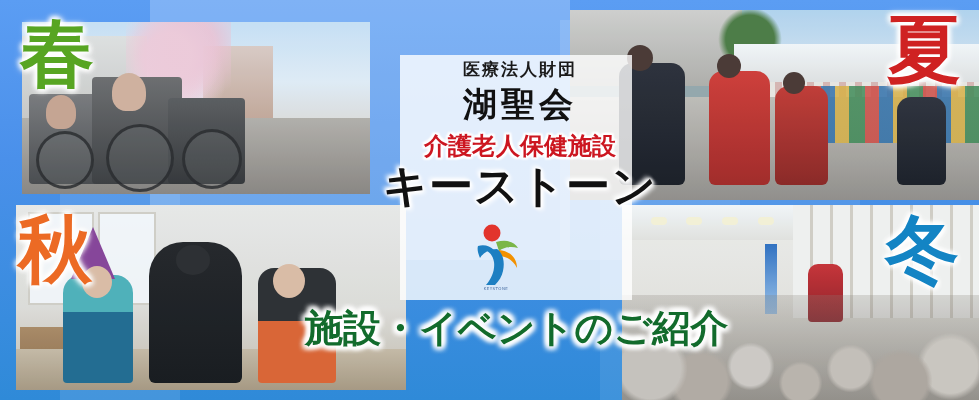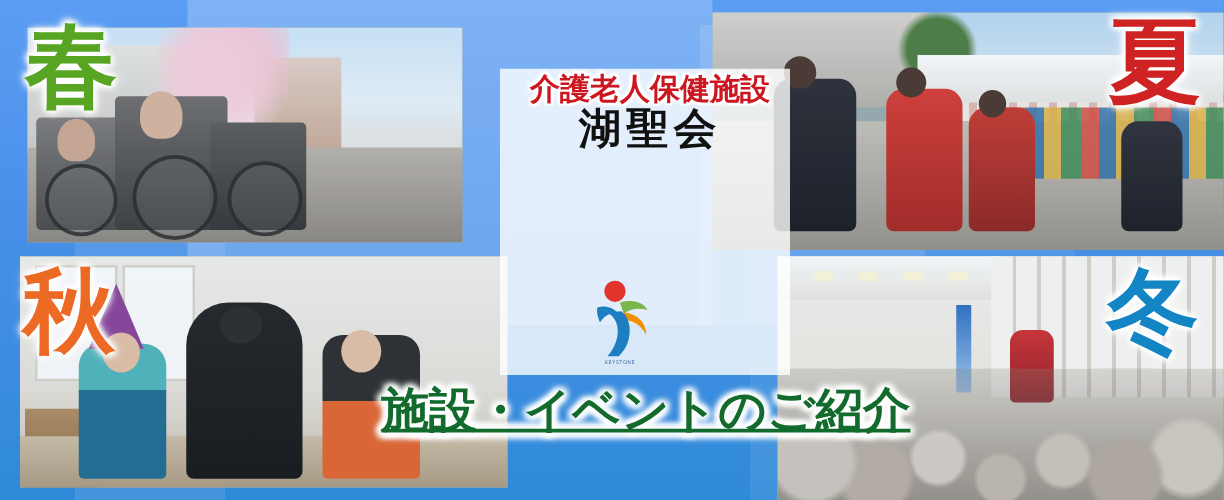--- a/index.html
+++ b/index.html
@@ -204,21 +204,20 @@
 
   
   #headline{
     position:absolute;left:305px;top:303px;
     font-size:38px;font-weight:700;color:#126b2c;letter-spacing:0px;
     white-space:nowrap;
     text-shadow:
       3px 0 4px #fff,-3px 0 4px #fff,0 3px 4px #fff,0 -3px 4px #fff,
       3px 3px 5px #fff,-3px -3px 5px #fff,3px -3px 5px #fff,-3px 3px 5px #fff,
       0 0 9px rgba(255,255,255,.95);
-    text-decoration: underline;
   }
 
   
   #cta-button{
     position:absolute;left:716px;top:290px;width:246px;height:96px;
     background:#fff;border:3px solid #1b7a2e;border-radius:8px;
     display:flex;align-items:center;justify-content:flex-start;
     box-sizing:border-box;padding-left:18px;cursor:pointer;
   }
   #cta-arrow-icon{
@@ -318,22 +317,24 @@
   </div>
 
   <div class="season jp" id="season-spring">春</div>
   <div class="season jp" id="season-summer">夏</div>
   <div class="season jp" id="season-autumn">秋</div>
   <div class="season jp" id="season-winter">冬</div>
 
   <div id="center-panel"></div>
 
   <div id="center-stack">
+    <p class="jp" id="corp-type">医療法人財団</p>
+    <p class="jp" id="corp-name">湖聖会</p>
     <p class="jp" id="facility-type">介護老人保健施設</p>
-    <p class="jp" id="corp-name">湖聖会</p>
+    <p class="jp" id="facility-name">キーストーン</p>
   </div>
 
   <div id="logo-mark">
     <svg width="60" height="66" viewBox="0 0 60 66">
       <circle cx="26" cy="11" r="8.5" fill="#e2342c"></circle>
       <path d="M30 20 C41 17 49 20 52 26 C45 24 38 25 33 29 Z" fill="#7ab648"></path>
       <path d="M33 28 C44 29 51 36 51 46 C47 38 40 34 33 34 Z" fill="#f29100"></path>
       <path d="M31 27 C37 31 39 40 37 49 C36 54 33 59 29 63 L20 63 C26 56 29 48 28 40 C27 34 24 30 19 28 Z" fill="#1d7fc2"></path>
       <path d="M12 24 C18 22 24 24 28 28 C22 28 17 31 14 36 C12 31 11 27 12 24 Z" fill="#1d7fc2"></path>
     </svg>

